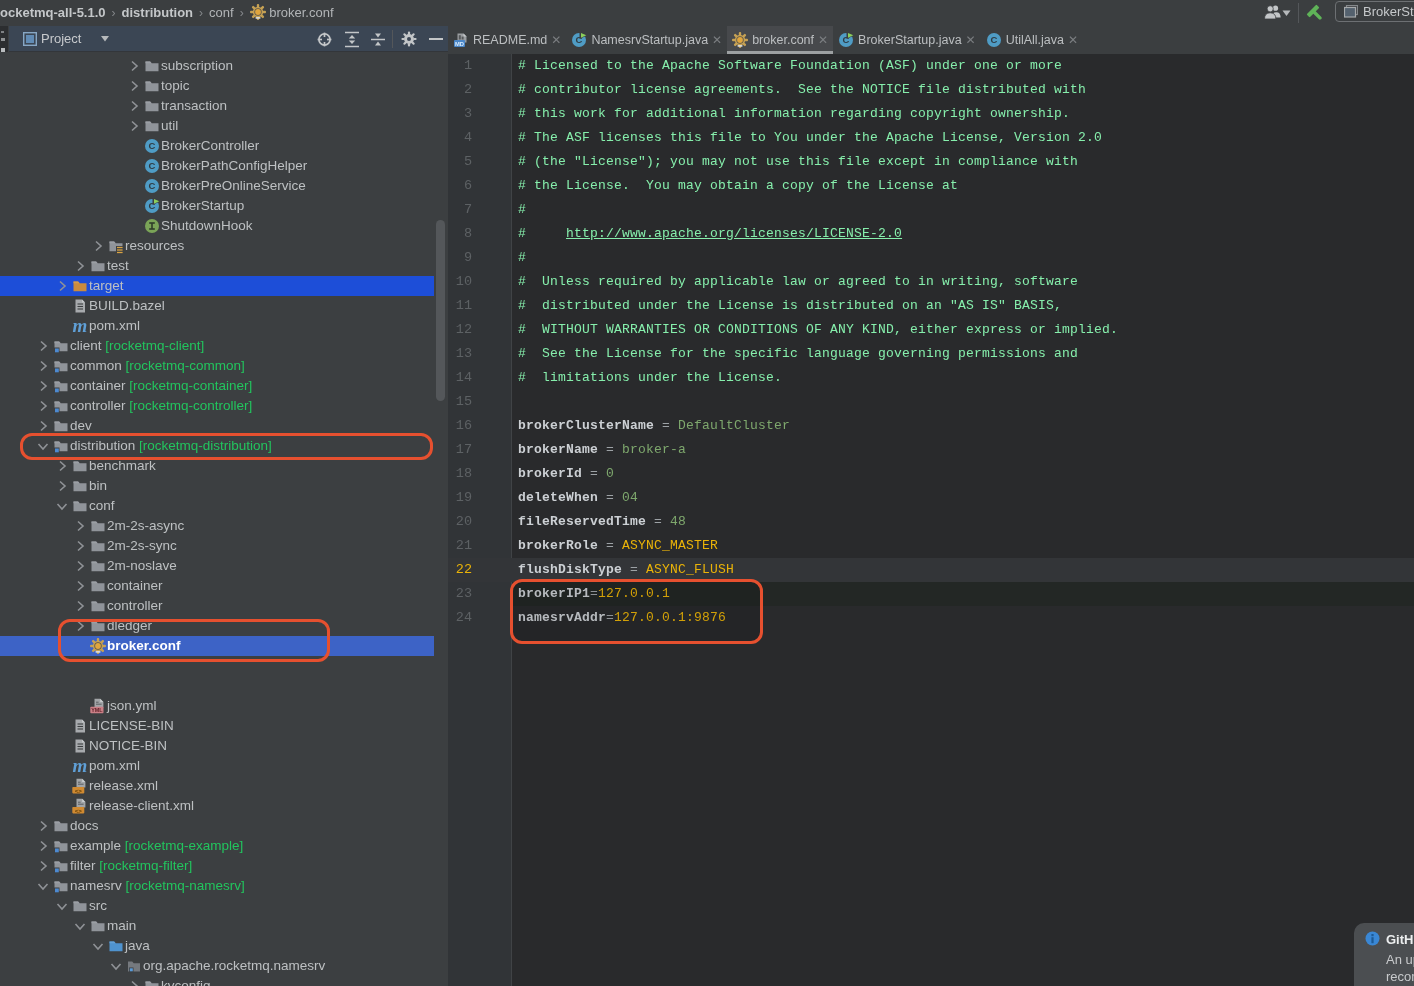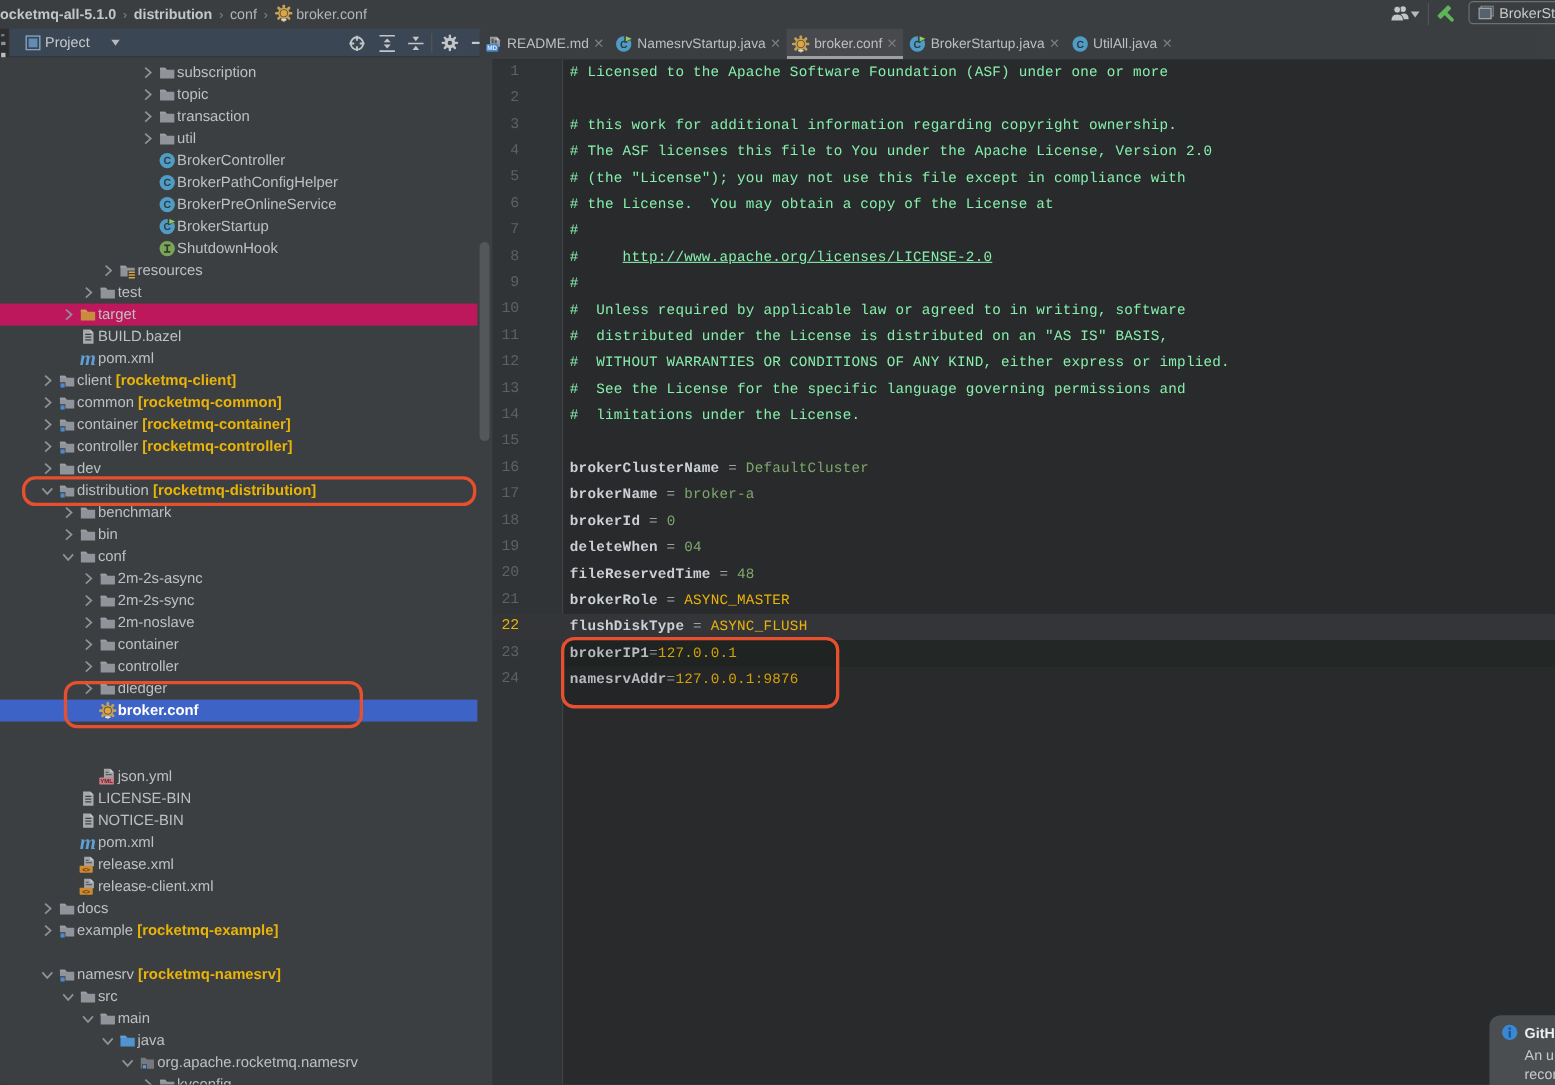--- a/index.html
+++ b/index.html
@@ -9,29 +9,29 @@
 #crumbs .sep{color:#84878a;padding:0 6px;font-size:12px}
 
 #topright{position:absolute;right:0;top:0;height:26px}
 
 #lstripe{position:absolute;left:0;top:26px;width:8px;height:960px;background:#2c2e30}
 
 #phead{position:absolute;left:9px;top:26px;width:439px;height:26px;background:#3b4654;border-bottom:1px solid #33363a}
 #phead .ptitle{position:absolute;top:0;line-height:26px;font-size:13px;color:#c7cacd}
 #ptree{position:absolute;left:0;top:52px;width:448px;height:934px;background:#3c3f41;overflow:hidden}
 .trow{position:absolute;left:0;width:448px;height:20px}
-.trow.olive{background:#be185d;width:434px}
+.trow.olive{background:#1d4ed8;width:434px}
 .trow.sel{background:#3d63c6;width:434px}
 .trow .ic{position:absolute}
 .trow .tl{position:absolute;top:0;line-height:20px;font-size:13.5px;color:#bdc0c2;white-space:nowrap}
 .trow .tl.selt{color:#fff;font-weight:bold}
-.mod{color:#eab308;font-weight:bold}
+.mod{color:#22c55e;font-weight:normal}
 #pscroll{position:absolute;left:436px;top:168px;width:9px;height:181px;background:#54575a;border-radius:4.5px}
 
-#tabs{position:absolute;left:436px;top:26px;width:966px;height:28px;background:#3b3e40;display:flex}
+#tabs{position:absolute;left:448px;top:26px;width:966px;height:28px;background:#3b3e40;display:flex}
 .tab{position:relative;height:28px;display:flex;align-items:center;padding:0 5px;font-size:12.5px;color:#bcbfc1;white-space:nowrap}
 .tab svg{margin-right:4px}
 .tab .x{color:#7b7e81;margin-left:4px;font-size:12px}
 .tab.on{background:#47494c;box-shadow:inset 0 -3px 0 #9da0a2}
 
 #editor{position:absolute;left:448px;top:54px;width:966px;height:932px;background:#292a2c}
 #gutter{position:absolute;left:0;top:0;width:64px;height:932px;background:#313437;border-right:1px solid #404346}
 .eline{position:relative;height:24px}
 .ln{position:absolute;left:0;top:0;width:24px;text-align:right;font-family:"Liberation Mono",monospace;font-size:13.5px;line-height:24px;color:#5d6164}
 .ln.cur{color:#eab308}
@@ -502,20 +502,32 @@
       <svg class="ic" style="left:35px;top:2px" width="16" height="16" viewBox="0 0 16 16">
         <path d="M6 3.5 L11 8 L6 12.5" fill="none" stroke="#8f9296" stroke-width="1.6"></path>
       </svg>
       <svg class="ic " style="left:53px;top:2px" width="16" height="16" viewBox="0 0 16 16">
         <path d="M1.5 3.5 h4.6 l1.6 1.8 h6.8 v8 H1.5z" fill="#90949a"></path>
         <path d="M1.5 3.5 h4.6 l1.6 1.8 H1.5z" fill="#9b9fa5"></path>
         <rect x="1" y="9.5" width="5.5" height="5.5" fill="#3c3f41"></rect>
         <rect x="2" y="10.5" width="3.8" height="3.8" fill="#4d89d0"></rect>
       </svg>
       <span class="tl" style="left:70px">example <b class="mod">[rocketmq-example]</b></span>
+    </div>
+<div class="trow" style="top:804px">
+      <svg class="ic" style="left:35px;top:2px" width="16" height="16" viewBox="0 0 16 16">
+        <path d="M6 3.5 L11 8 L6 12.5" fill="none" stroke="#8f9296" stroke-width="1.6"></path>
+      </svg>
+      <svg class="ic " style="left:53px;top:2px" width="16" height="16" viewBox="0 0 16 16">
+        <path d="M1.5 3.5 h4.6 l1.6 1.8 h6.8 v8 H1.5z" fill="#90949a"></path>
+        <path d="M1.5 3.5 h4.6 l1.6 1.8 H1.5z" fill="#9b9fa5"></path>
+        <rect x="1" y="9.5" width="5.5" height="5.5" fill="#3c3f41"></rect>
+        <rect x="2" y="10.5" width="3.8" height="3.8" fill="#4d89d0"></rect>
+      </svg>
+      <span class="tl" style="left:70px">filter <b class="mod">[rocketmq-filter]</b></span>
     </div>
 <div class="trow" style="top:824px">
       <svg class="ic" style="left:35px;top:2px" width="16" height="16" viewBox="0 0 16 16">
         <path d="M3.5 6 L8 11 L12.5 6" fill="none" stroke="#8f9296" stroke-width="1.6"></path>
       </svg>
       <svg class="ic " style="left:53px;top:2px" width="16" height="16" viewBox="0 0 16 16">
         <path d="M1.5 3.5 h4.6 l1.6 1.8 h6.8 v8 H1.5z" fill="#90949a"></path>
         <path d="M1.5 3.5 h4.6 l1.6 1.8 H1.5z" fill="#9b9fa5"></path>
         <rect x="1" y="9.5" width="5.5" height="5.5" fill="#3c3f41"></rect>
         <rect x="2" y="10.5" width="3.8" height="3.8" fill="#4d89d0"></rect>
@@ -669,20 +681,21 @@
 <div id="gutter"></div>
 <div id="band22"></div>
 <div id="band23"></div>
 <div id="lines">
 <div class="eline">
         <span class="ln">1</span>
         <span class="code"><span class="cm"># Licensed to the Apache Software Foundation (ASF) under one or more</span></span>
       </div>
 <div class="eline">
         <span class="ln">2</span>
+        <span class="code"><span class="cm"># contributor license agreements.  See the NOTICE file distributed with</span></span>
       </div>
 <div class="eline">
         <span class="ln">3</span>
         <span class="code"><span class="cm"># this work for additional information regarding copyright ownership.</span></span>
       </div>
 <div class="eline">
         <span class="ln">4</span>
         <span class="code"><span class="cm"># The ASF licenses this file to You under the Apache License, Version 2.0</span></span>
       </div>
 <div class="eline">

